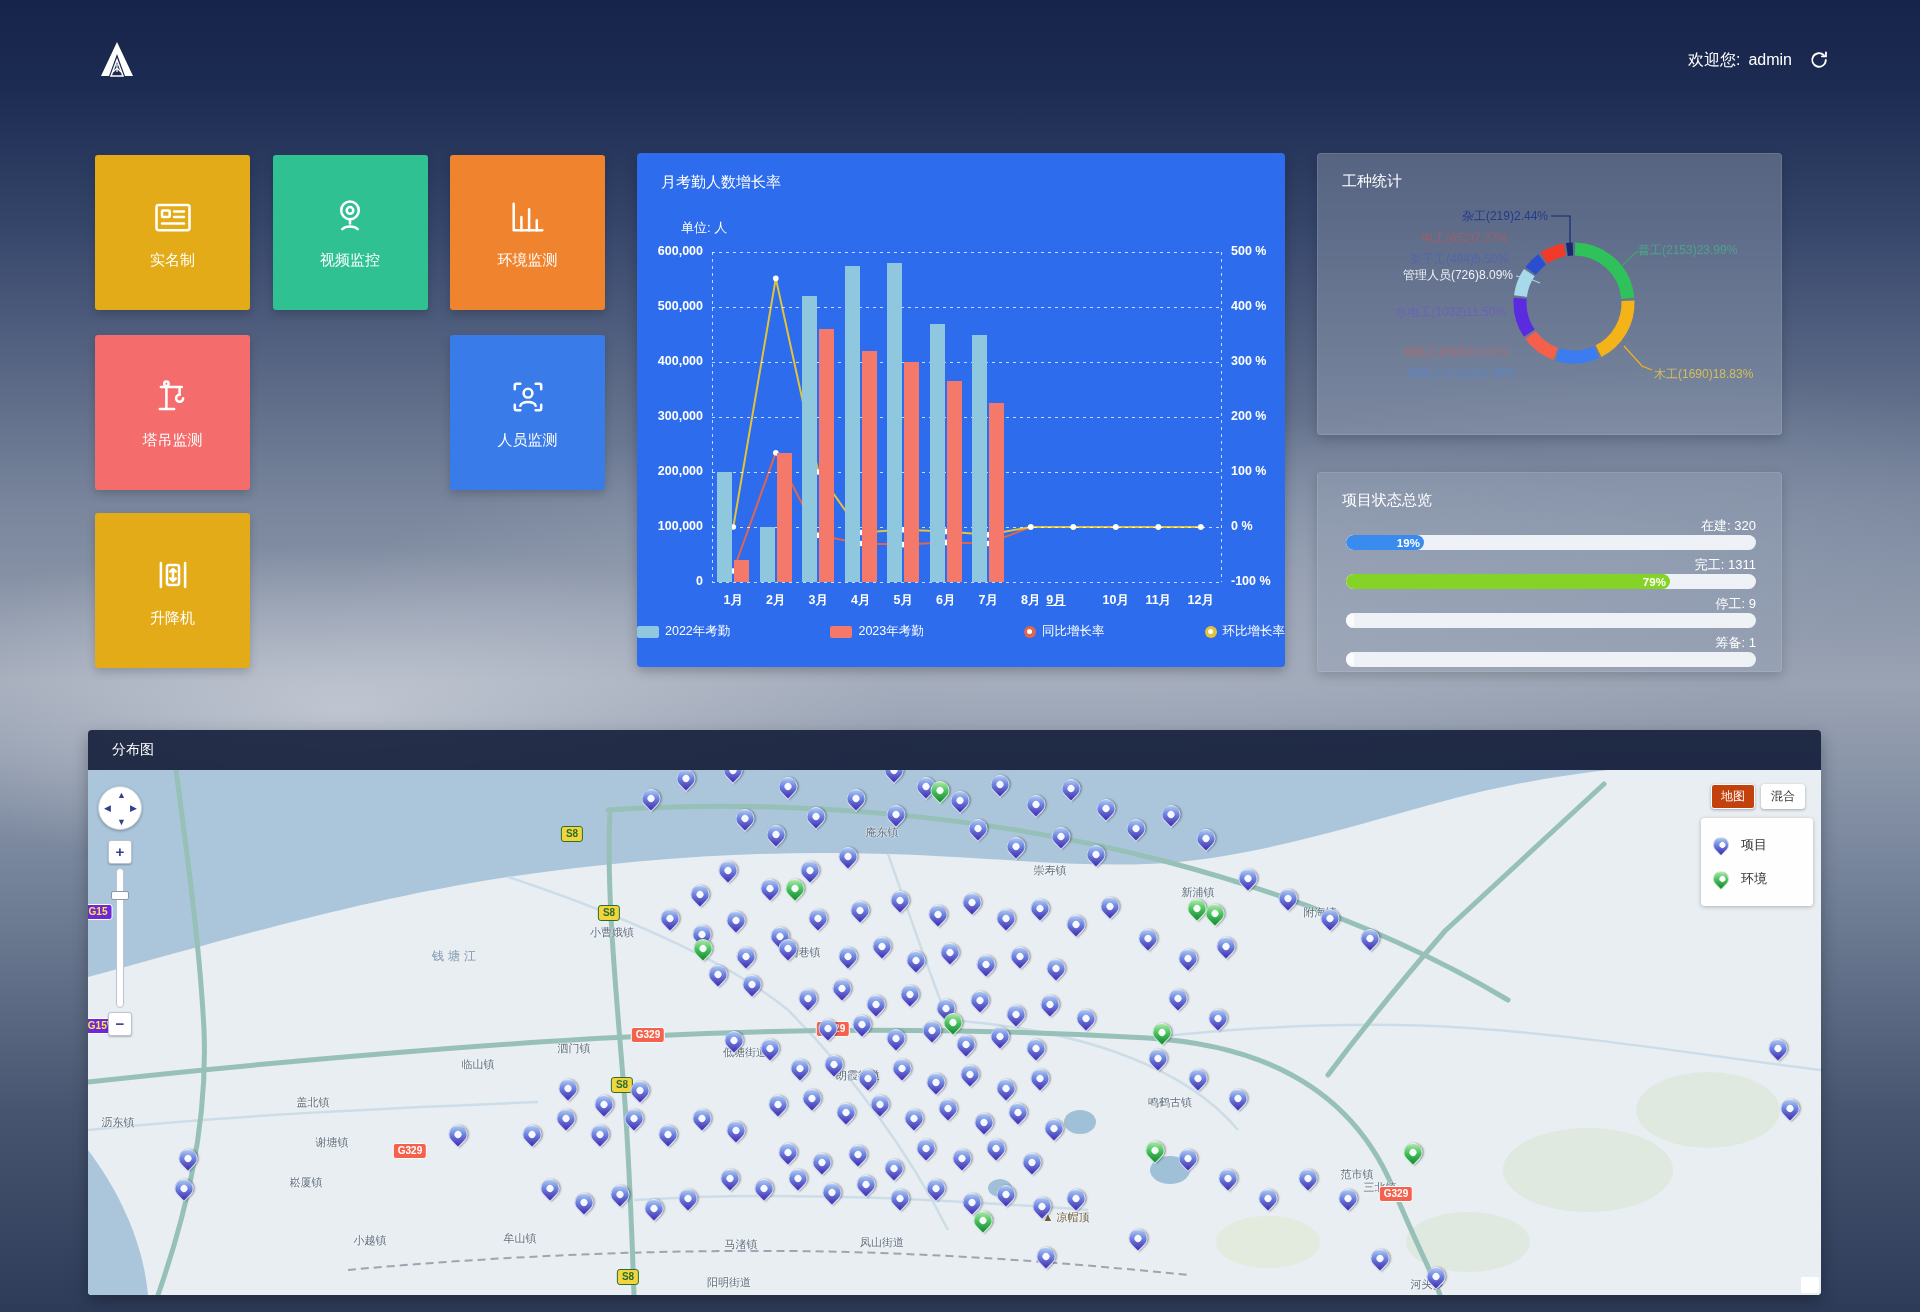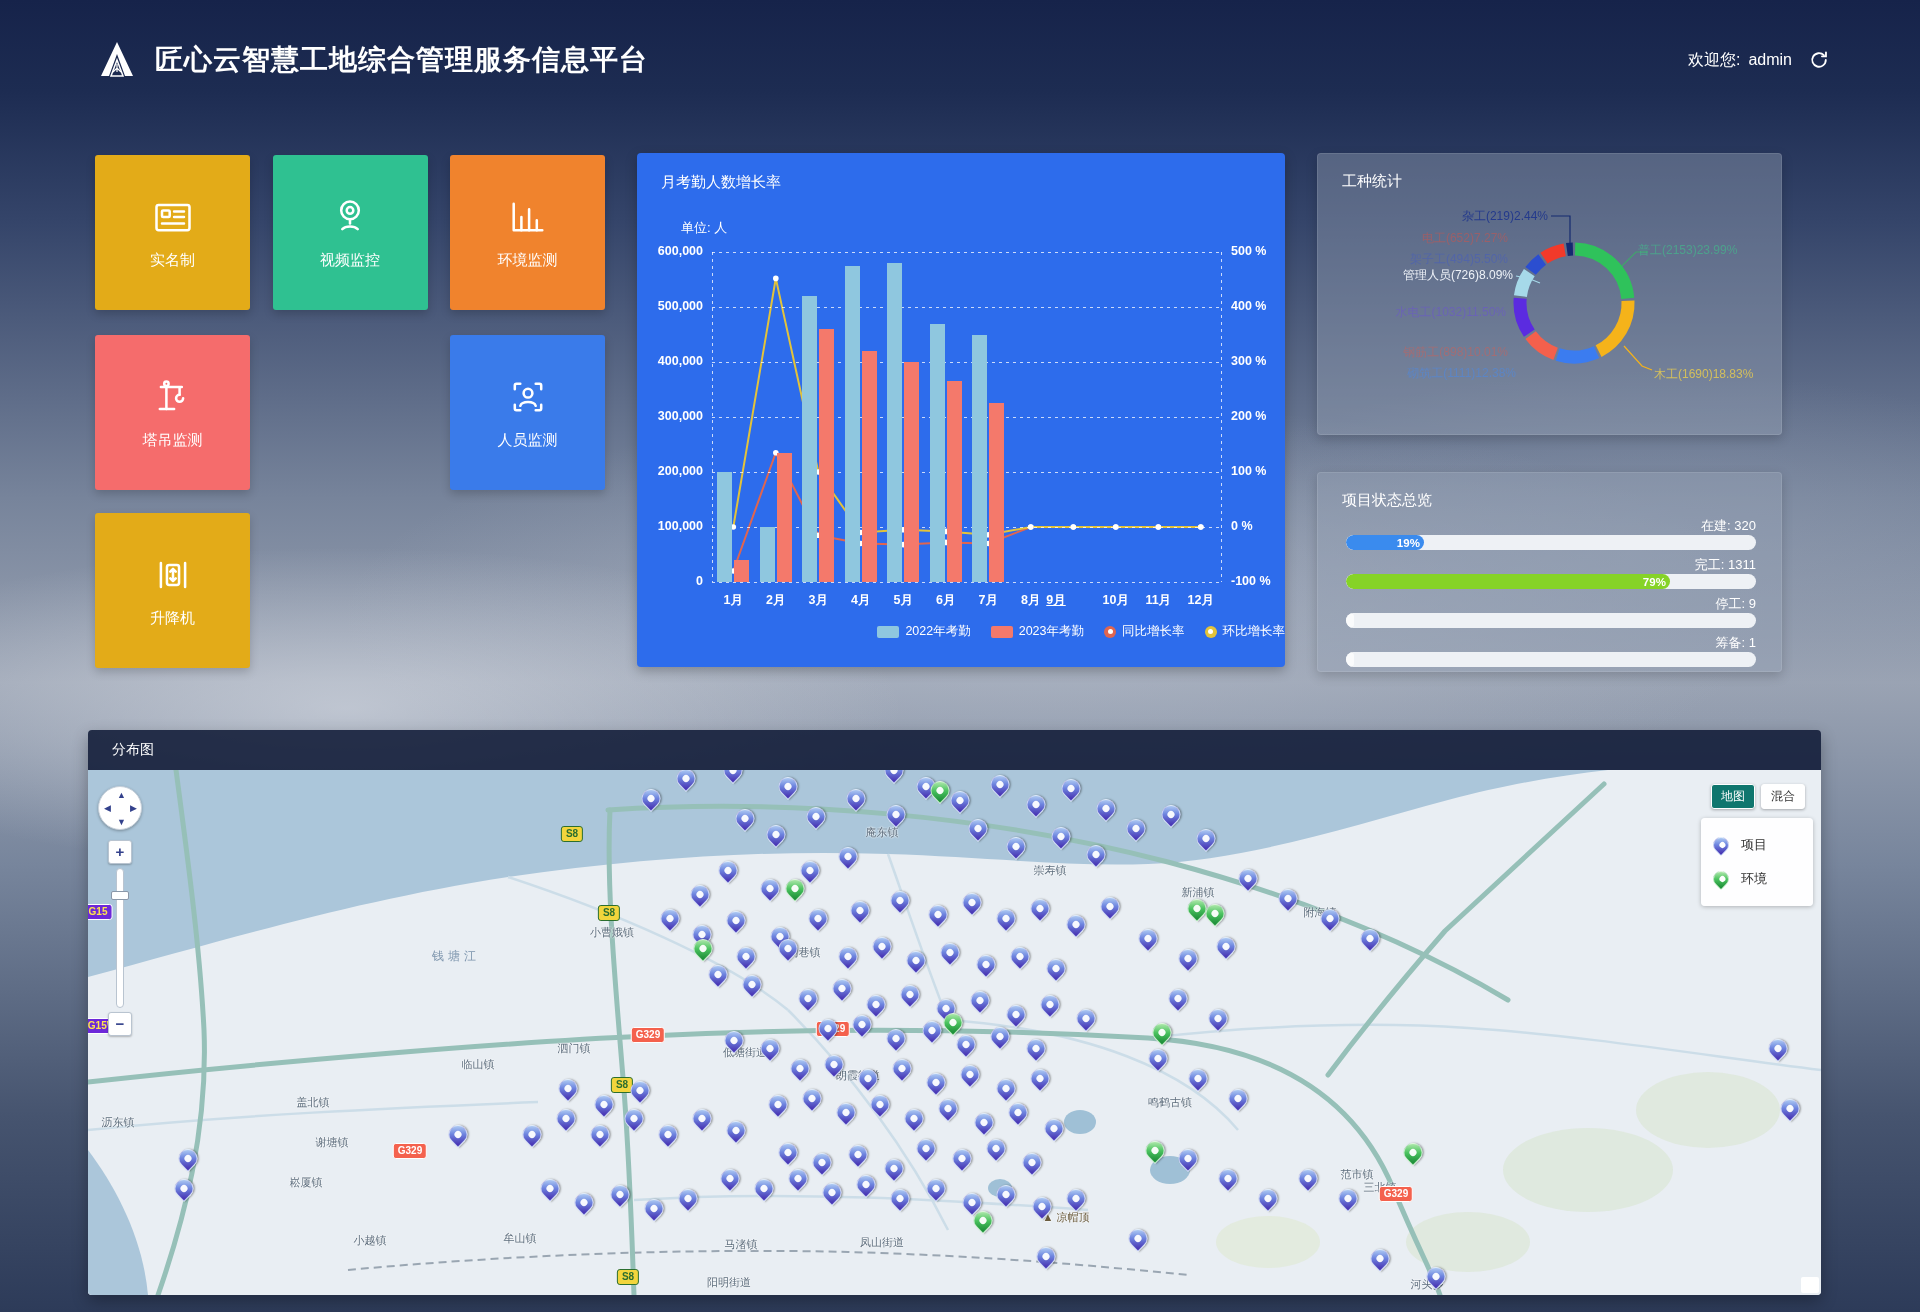--- a/index.html
+++ b/index.html
@@ -36,21 +36,21 @@
   #y-left div { position:absolute; right:0; width:66px; text-align:right; color:#fff; font-size:12.5px; font-weight:bold; }
   #y-right { position:absolute; left:594px; top:0; width:54px; height:100%; }
   #y-right div { position:absolute; left:0; color:#fff; font-size:12.5px; font-weight:bold; }
   #plot { position:absolute; left:75px; top:99px; width:510px; height:330px; }
   .gline { position:absolute; left:0; width:100%; height:1px; background:repeating-linear-gradient(90deg, rgba(255,255,255,.75) 0 3px, transparent 3px 7px); }
   .vline { position:absolute; top:0; width:1px; height:100%; background:repeating-linear-gradient(180deg, rgba(255,255,255,.75) 0 3px, transparent 3px 7px); }
   .bar { position:absolute; bottom:0; width:15px; }
   #lines { position:absolute; left:0; top:0; overflow:visible; }
   #x-axis { position:absolute; left:75px; top:439px; width:510px; height:20px; }
   #x-axis span { position:absolute; width:42px; text-align:center; color:#fff; font-size:12.5px; font-weight:bold; }
-  #chart-legend { position:absolute; left:0; top:470px; width:100%; display:flex; justify-content:flex-end; gap:20px; }
+  #chart-legend { position:absolute; left:0; top:470px; width:100%; display:flex; justify-content:space-between; gap:20px; }
   .lg-item { display:flex; align-items:center; gap:6px; color:#fff; font-size:12.5px; }
   .lg-sq { width:22px; height:12px; border-radius:2px; }
   .lg-dot { width:12px; height:12px; border-radius:50%; position:relative; }
   .lg-dot::after { content:""; position:absolute; left:3.5px; top:3.5px; width:5px; height:5px; border-radius:50%; background:#fff; }
 
   
   .glass { position:absolute; left:1317px; width:465px; background:rgba(150,162,182,.42); border:1px solid rgba(255,255,255,.10); border-radius:4px; box-shadow:0 4px 12px rgba(0,0,0,.18); }
   .panel-title { position:absolute; left:24px; top:18px; color:#fff; font-size:15px; }
   .jobs-panel { top:153px; height:282px; }
   .status-panel { top:472px; height:200px; }
@@ -75,21 +75,21 @@
   .badge.g { background:#6d28d9; color:#ffe34d; border:1px solid #fff; }
   .badge.s { background:#f2d53c; color:#2b6e2f; border:1px solid #2b6e2f; }
   .badge.r { background:#f4614d; color:#fff; border:1px solid #fff; }
   .pin { position:absolute; width:19px; height:19px; transform:translate(-50%,-100%); }
   .pin-body { width:19px; height:19px; border-radius:50% 50% 50% 0; transform:rotate(-45deg); border:1px solid rgba(255,255,255,.6); box-shadow:1px 1px 2px rgba(0,0,0,.35); position:relative; }
   .pin-body.p { background:linear-gradient(225deg,#b8d6f6 8%,#6f86e0 48%,#4936b4 92%); }
   .pin-body.e { background:linear-gradient(225deg,#bdeeb6 8%,#49c25e 52%,#1f8f3a 92%); }
   .pin-dot { position:absolute; left:5px; top:5px; width:7px; height:7px; border-radius:50%; background:rgba(255,255,255,.95); }
   .map-type-btns { position:absolute; right:16px; top:14px; display:flex; gap:6px; z-index:30; }
   .mtb { font-size:12px; padding:3px 9px; border-radius:3px; cursor:pointer; border:1px solid #fff; box-shadow:0 1px 3px rgba(0,0,0,.3); }
-  .mtb.active { background:#0f766e; color:#fff; }
+  .mtb.active { background:#c2410c; color:#fff; }
   .mtb.plain { background:#fff; color:#333; }
   .map-legend { position:absolute; right:8px; top:48px; width:112px; background:rgba(255,255,255,.94); border-radius:4px; padding:10px 12px; z-index:30; box-shadow:0 1px 4px rgba(0,0,0,.25); }
   .ml-row { display:flex; align-items:center; gap:12px; height:34px; }
   .ml-row span { font-size:13px; color:#333; }
   .ml-pin { width:16px; height:16px; border-radius:50% 50% 50% 0; transform:rotate(-45deg); border:1px solid rgba(255,255,255,.6); position:relative; }
   .ml-pin::after { content:""; position:absolute; left:4.5px; top:4.5px; width:6px; height:6px; border-radius:50%; background:#fff; }
   .pan-ctl { position:absolute; left:10px; top:16px; width:44px; height:44px; border-radius:50%; background:#fff; border:1px solid #c9d2dc; box-shadow:0 1px 3px rgba(0,0,0,.3); z-index:30; }
   .pan-ctl i { position:absolute; font-style:normal; font-size:9px; color:#33418c; cursor:pointer; }
   .zoom-ctl { position:absolute; left:20px; top:70px; width:24px; z-index:30; }
   .zbtn { width:24px; height:24px; background:#fff; border:1px solid #b9c4d0; border-radius:3px; color:#33418c; font-size:15px; font-weight:bold; text-align:center; line-height:22px; cursor:pointer; box-shadow:0 1px 2px rgba(0,0,0,.25); }
@@ -102,21 +102,20 @@
 
 <div class="page">
 
   <header>
     <div class="brand">
       <svg width="44" height="44" viewBox="0 0 44 44">
         <path d="M22 4 L38 38 L30 38 L22 16 L14 38 L6 38 Z" fill="#fff"></path>
         <path d="M22 22 L28 38 L16 38 Z" fill="none" stroke="#fff" stroke-width="1.5"></path>
         <path d="M22 26 v8 M18 34 l4-4 4 4" stroke="#fff" stroke-width="1.2" fill="none"></path>
       </svg>
-      <h1>匠心云智慧工地综合管理服务信息平台</h1>
     </div>
     <div class="user-area">
       <span>欢迎您:</span>
       <span>admin</span>
       <span class="logout">
         <svg width="22" height="22" viewBox="0 0 24 24" fill="none" stroke="#fff" stroke-width="2" stroke-linecap="round">
           <path d="M19.4 12a7.4 7.4 0 1 1-2.1-5.2"></path>
           <path d="M19.6 3.6 v4.4 h-4.4"></path>
         </svg>
       </span>

